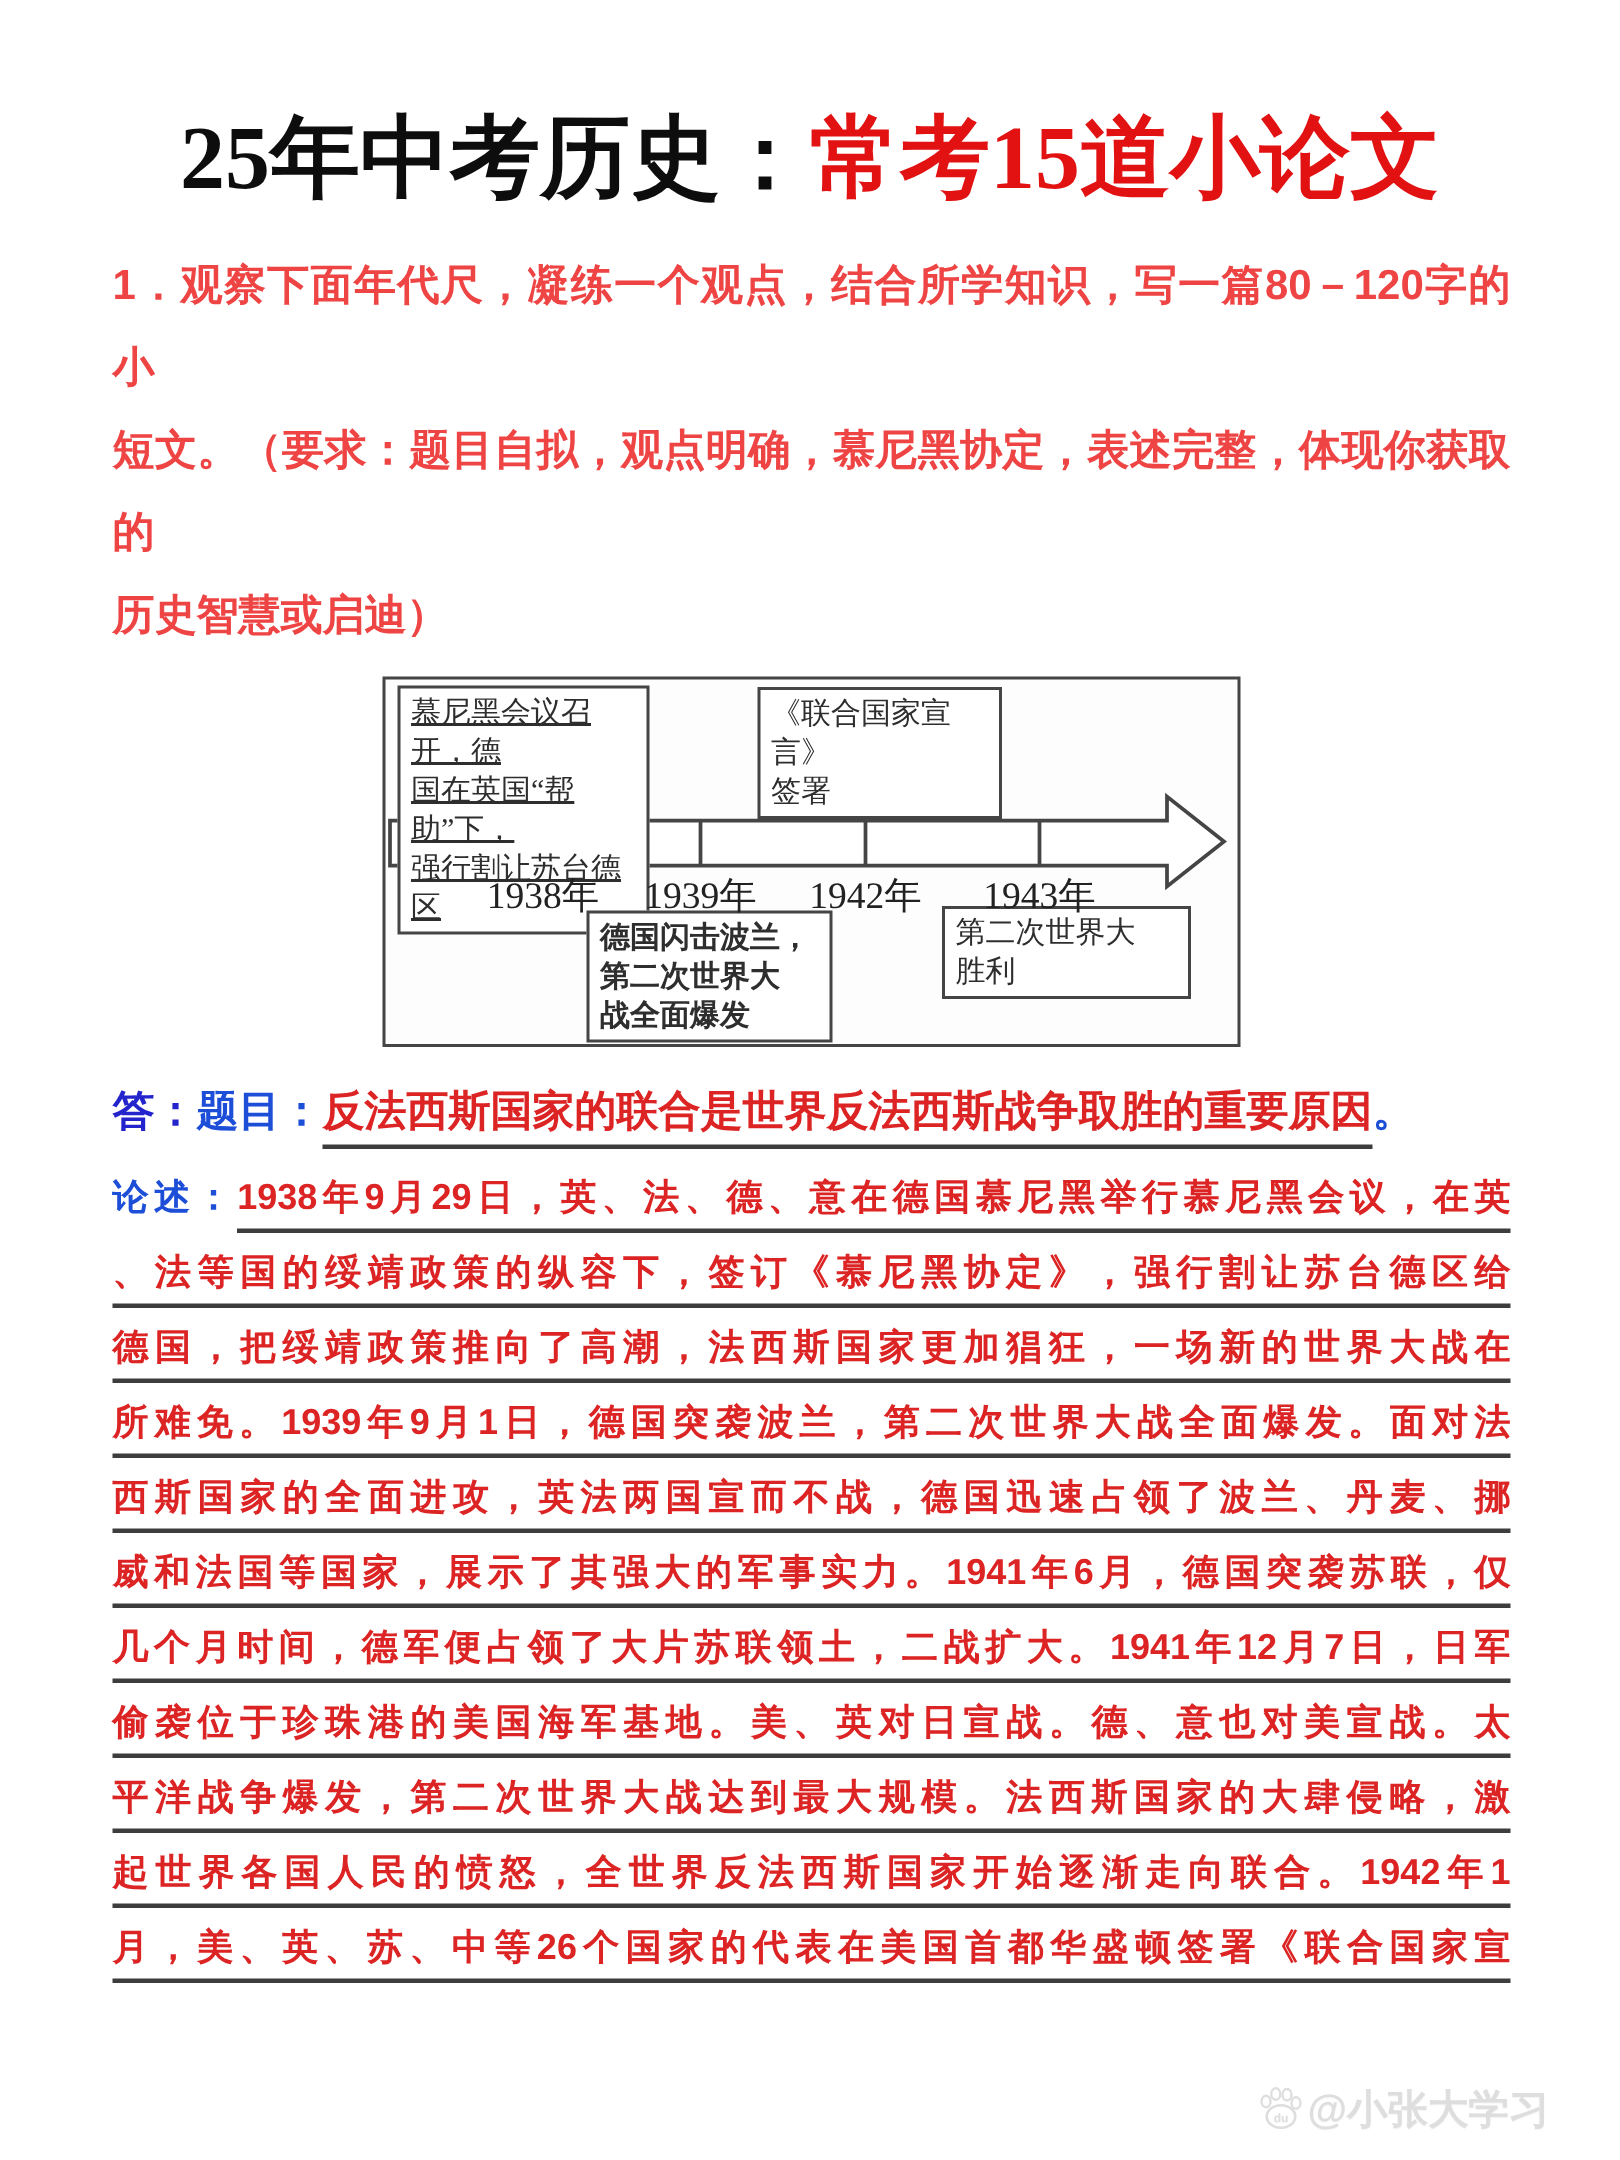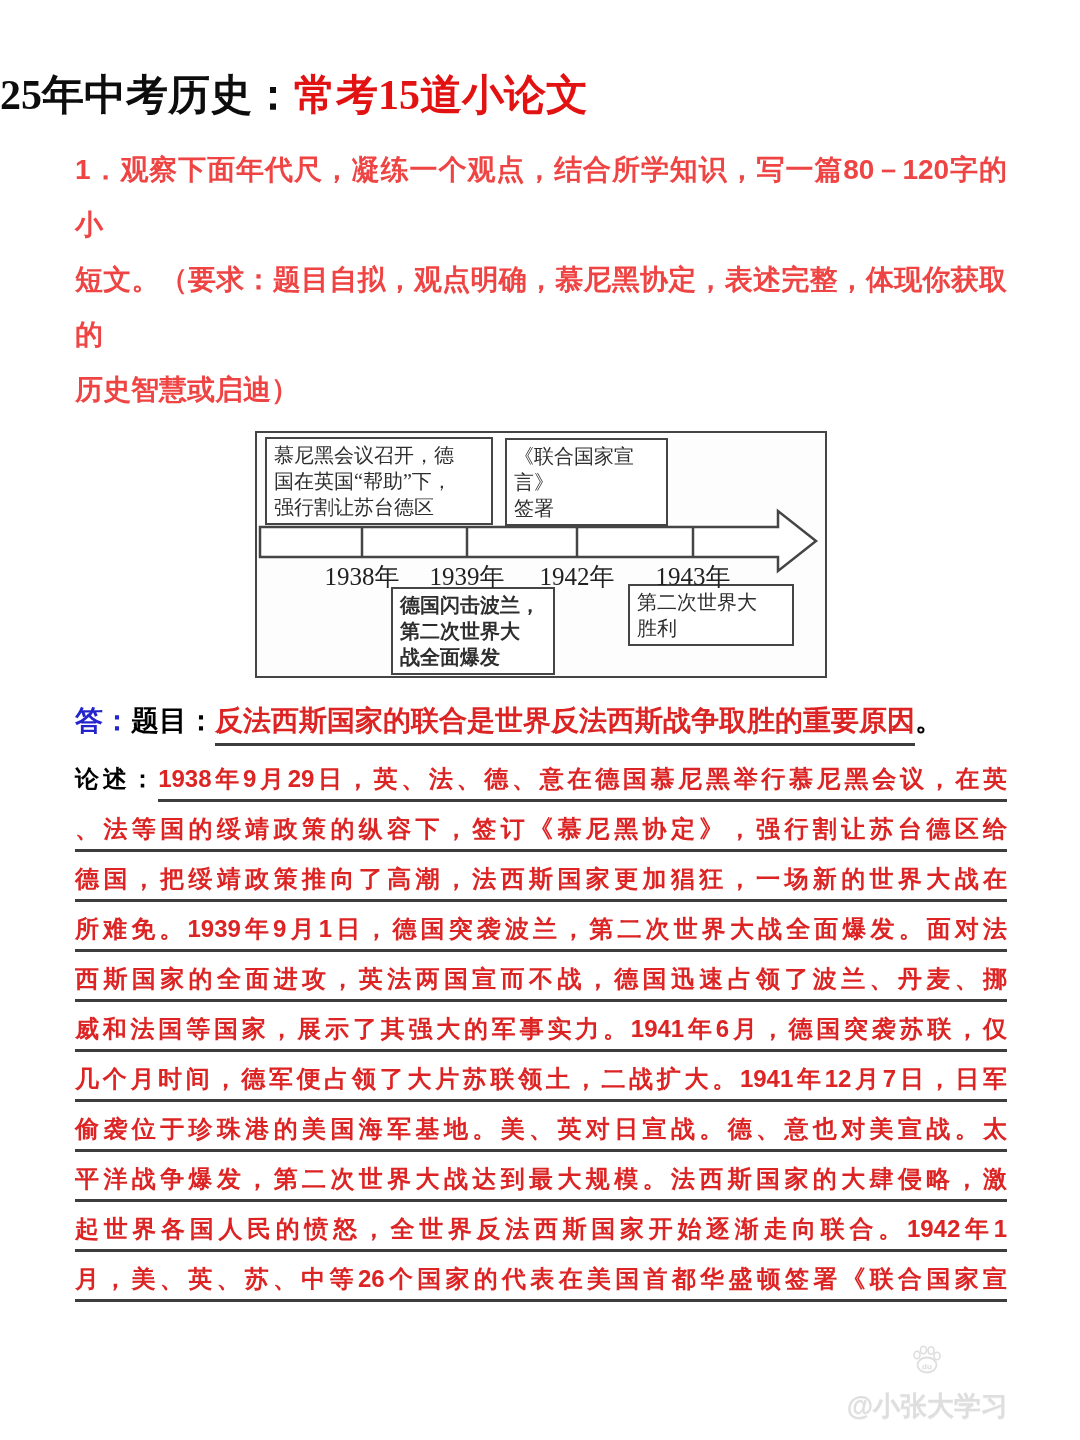--- a/index.html
+++ b/index.html
@@ -13,24 +13,24 @@
   html,body{background:#ffffff;}
   .page{
     position:relative;
     width:1080px;height:1440px;
     background:#ffffff;
     overflow:hidden;
     font-family:"Liberation Sans","DejaVu Sans",sans-serif;
   }
   .title{
     margin-top:72px;
-    text-align:left;
+    text-align:center;
     font-family:"Liberation Serif","DejaVu Serif",serif;
     font-weight:bold;
-    font-size:42px;
+    font-size:60px;
     line-height:1.1;
     white-space:nowrap;
   }
   .t-black{color:#0d0d0d;}
   .t-red{color:var(--title-red);}
   .question{margin:24px 73px 0 75px;}
   .q-line{
     color:#ef4444;
     font-weight:700;
     font-size:28px;
@@ -52,53 +52,52 @@
   .arrow-svg{position:absolute;left:0;top:0;}
   .ybox{
     position:absolute;
     border:2px solid var(--diagram-ink);
     background:#fff;
     font-size:20px;
     line-height:26px;
     padding:3px 7px;
     white-space:pre-line;
   }
-  .b1{left:8px;top:4px;width:228px;}
+  .b1{left:8px;top:4px;width:168px;text-decoration:underline;}
   .b2{left:248px;top:5px;width:163px;}
   .b3{left:134px;top:154px;width:164px;font-weight:bold;}
   .b4{left:371px;top:151px;width:166px;}
   .year{
     position:absolute;top:127px;
     font-size:25px;color:#222;
     transform:translateX(-50%);
     white-space:nowrap;
   }
   .y1{left:105px}.y2{left:210px}.y3{left:320px}.y4{left:436px}
   
   .answer-line{
     margin:20px 73px 0 75px;
     font-size:28px;font-weight:700;line-height:46px;
   }
-  .blk{color:#000000;}
+  .blk{color:#1d4ed8;}
   .blue{color:var(--answer-blue);}
   .red{color:var(--body-red);}
   .u{border-bottom:3px solid var(--underline);padding-bottom:7px;}
   .essay{margin:10px 73px 0 75px;}
   .essay-line{
     font-size:24px;font-weight:700;line-height:50px;
     text-align:justify;text-align-last:justify;
   }
   
   .watermark{
-    position:absolute;right:72px;bottom:16px;
-    display:flex;align-items:center;gap:12px;
+    position:absolute;right:47px;bottom:16px;
+    display:flex;align-items:center;gap:2px;
     font-size:27px;font-weight:700;color:#dedede;
     text-shadow:0 1px 1px rgba(0,0,0,0.05);
     white-space:nowrap;
-    flex-direction:column;
   }
 </style>
 </head>
 <body>
 
 <div class="page">
 
   <h1 class="title"><span class="t-black">25年中考历史：</span><span class="t-red">常考15道小论文</span></h1>
 
   <div class="question">

